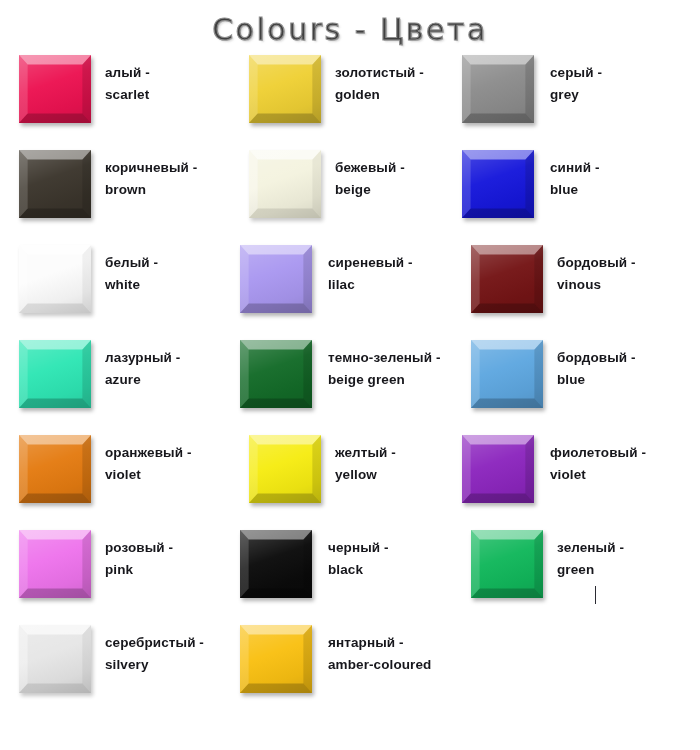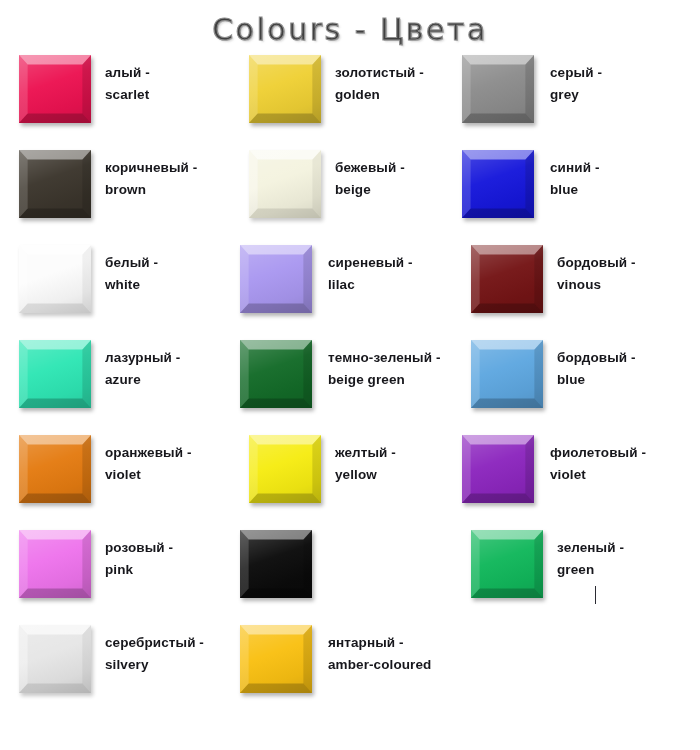--- a/index.html
+++ b/index.html
@@ -327,20 +327,22 @@
     </div>
     <div class="swatch-cell col-2">
       <div class="swatch" style="background: rgb(11, 11, 11);">
         <div class="face" style="background: rgb(11, 11, 11);"></div>
         <div class="bev-left"></div>
         <div class="bev-right"></div>
         <div class="bev-top"></div>
         <div class="bev-bottom"></div>
         <div class="gloss"></div>
       </div>
+      <div class="swatch-label">черный -
+black</div>
     </div>
     <div class="swatch-cell col-0">
       <div class="swatch" style="background: rgb(17, 183, 91);">
         <div class="face" style="background: rgb(17, 183, 91);"></div>
         <div class="bev-left"></div>
         <div class="bev-right"></div>
         <div class="bev-top"></div>
         <div class="bev-bottom"></div>
         <div class="gloss"></div>
       </div>

